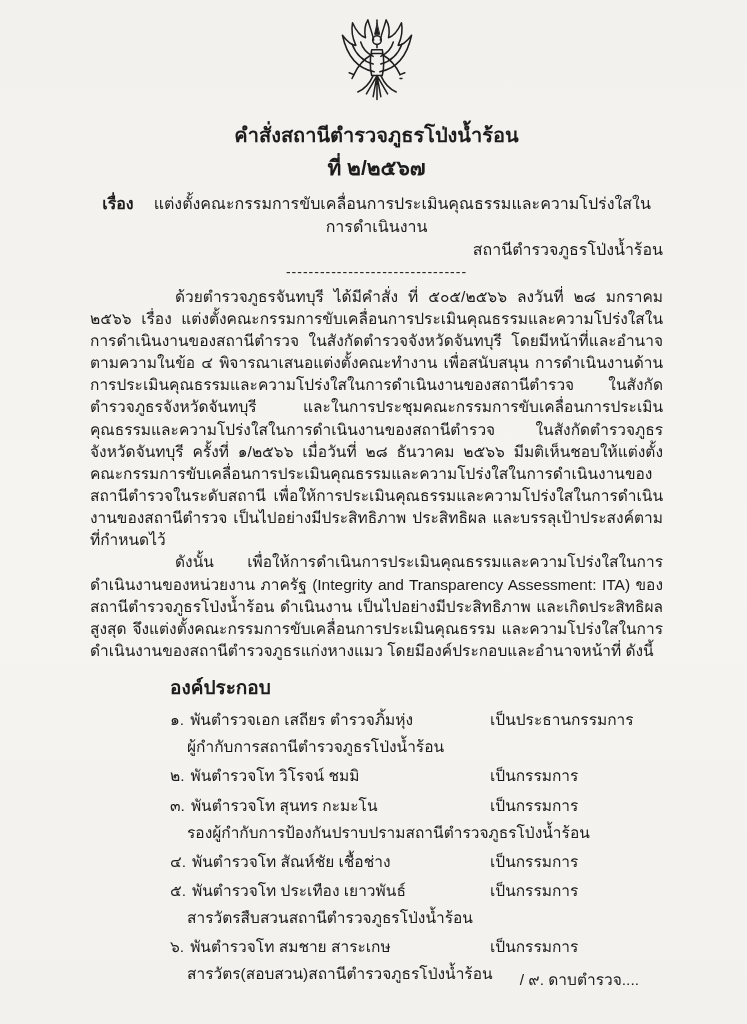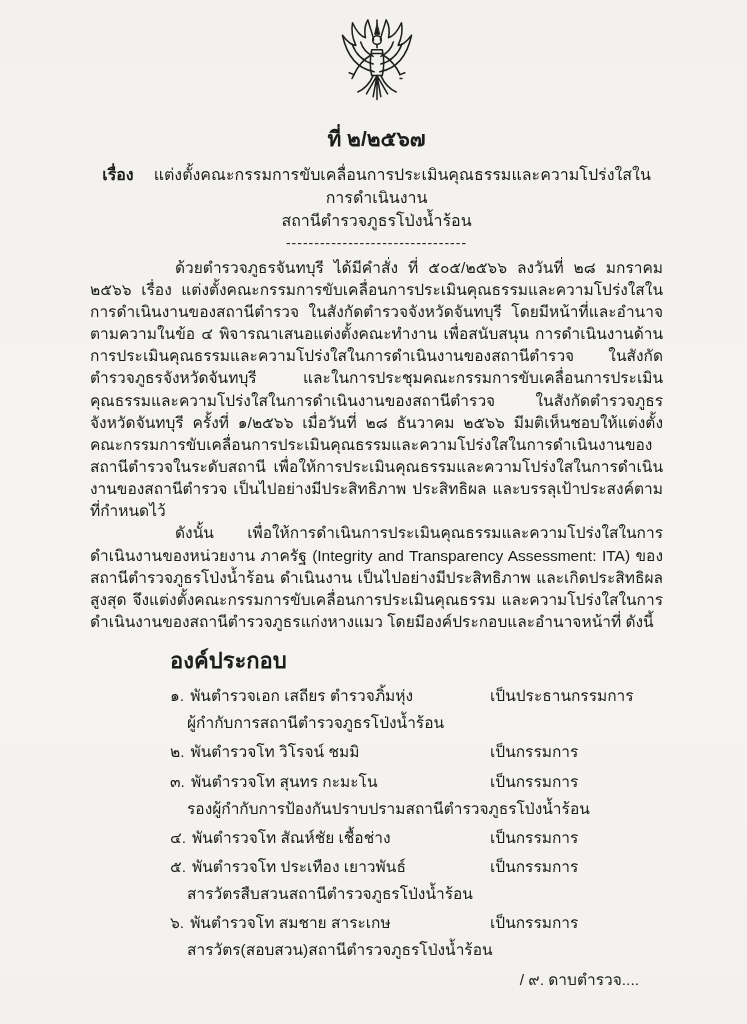--- a/index.html
+++ b/index.html
@@ -28,37 +28,37 @@
     font-size: 21px; font-weight: bold;
     margin-top: 3px;
   }
   .subject-line {
     text-align: center;
     font-size: 16px;
     margin-top: 8px;
     line-height: 1.45;
   }
   .subject-label { font-weight: bold; margin-right: 20px; text-align: center; }
-  .subject-line2 { text-align: center; font-size: 16px; line-height: 1.45; }
+  .subject-line2 { text-align: right; font-size: 16px; line-height: 1.45; }
   .divider {
     text-align: center;
     font-size: 14px;
     letter-spacing: 1px;
     color: #2a2a2a;
     margin: 2px 0 6px 0;
   }
   .body-paragraph {
     font-size: 15.5px;
     line-height: 1.43;
     text-align: justify;
     text-indent: 85px;
     word-break: break-word;
   }
   .committee-heading {
-    font-size: 22px; font-weight: bold;
+    font-size: 19px; font-weight: bold;
     padding-left: 80px;
     margin-top: 10px;
     margin-bottom: 4px;
   }
   .committee-list { font-size: 15.5px; }
   .member { position: relative; margin-bottom: 2px; }
   .member-row {
     position: relative;
     display: flex;
     padding-left: 80px;
@@ -107,20 +107,21 @@
         <path d="M84,59 L89,57 M84,63 L86,63"></path>
 
         <path d="M60,60 L49,79 M60,60 L56,82 M60,60 L60,85 M60,60 L64,82 M60,60 L71,79"></path>
 
         <path d="M56,60 C52,69 47,74 40,77"></path>
         <path d="M64,60 C68,69 73,74 80,77"></path>
       </g>
     </svg>
   </div>
 
+  <div class="doc-title">คำสั่งสถานีตำรวจภูธรโป่งน้ำร้อน</div>
   <div class="doc-number">ที่ ๒/๒๕๖๗</div>
 
   <div class="subject-line">
     <span class="subject-label">เรื่อง</span><span>แต่งตั้งคณะกรรมการขับเคลื่อนการประเมินคุณธรรมและความโปร่งใสในการดำเนินงาน</span>
   </div>
   <div class="subject-line2">สถานีตำรวจภูธรโป่งน้ำร้อน</div>
 
   <div class="divider">--------------------------------</div>
 
   <p class="body-paragraph">ด้วยตำรวจภูธรจันทบุรี ได้มีคำสั่ง ที่ ๕๐๕/๒๕๖๖ ลงวันที่ ๒๘ มกราคม ๒๕๖๖ เรื่อง แต่งตั้งคณะกรรมการขับเคลื่อนการประเมินคุณธรรมและความโปร่งใสในการดำเนินงานของสถานีตำรวจ ในสังกัดตำรวจจังหวัดจันทบุรี โดยมีหน้าที่และอำนาจตามความในข้อ ๔ พิจารณาเสนอแต่งตั้งคณะทำงาน เพื่อสนับสนุน การดำเนินงานด้านการประเมินคุณธรรมและความโปร่งใสในการดำเนินงานของสถานีตำรวจ ในสังกัดตำรวจภูธรจังหวัดจันทบุรี และในการประชุมคณะกรรมการขับเคลื่อนการประเมินคุณธรรมและความโปร่งใสในการดำเนินงานของสถานีตำรวจ ในสังกัดตำรวจภูธรจังหวัดจันทบุรี ครั้งที่ ๑/๒๕๖๖ เมื่อวันที่ ๒๘ ธันวาคม ๒๕๖๖ มีมติเห็นชอบให้แต่งตั้งคณะกรรมการขับเคลื่อนการประเมินคุณธรรมและความโปร่งใสในการดำเนินงานของสถานีตำรวจในระดับสถานี เพื่อให้การประเมินคุณธรรมและความโปร่งใสในการดำเนินงานของสถานีตำรวจ เป็นไปอย่างมีประสิทธิภาพ ประสิทธิผล และบรรลุเป้าประสงค์ตามที่กำหนดไว้</p>

